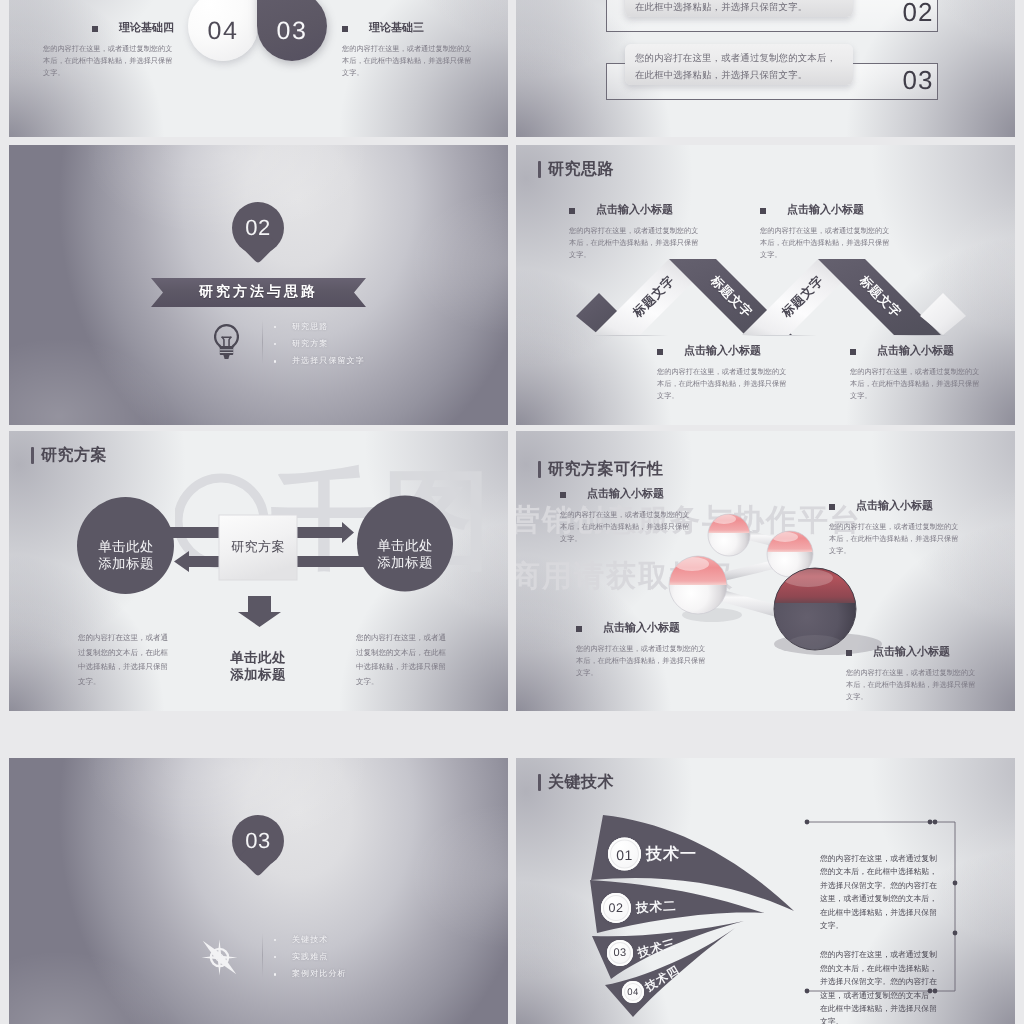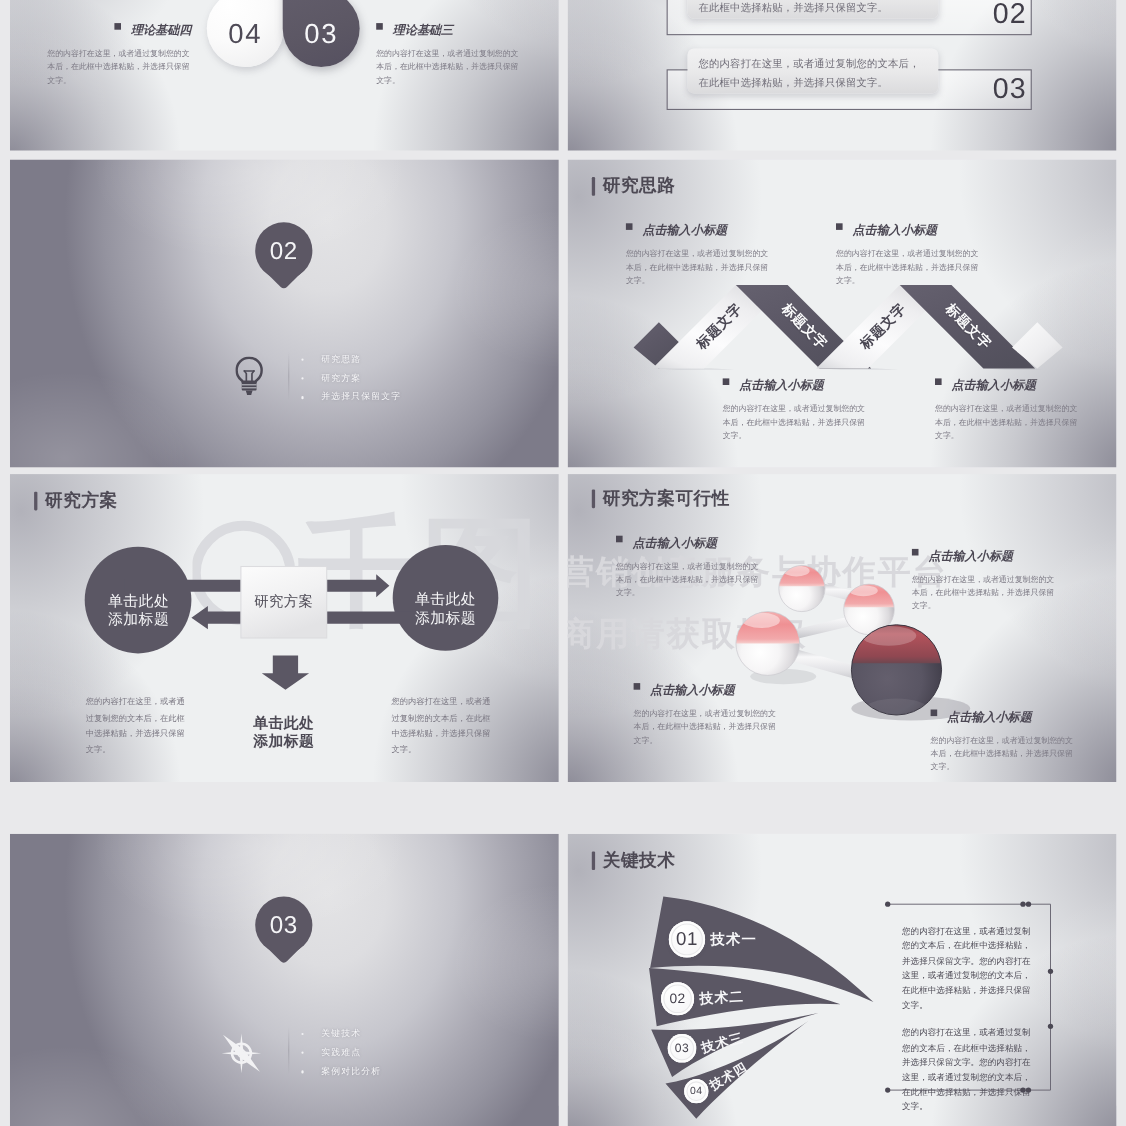--- a/index.html
+++ b/index.html
@@ -51,21 +51,21 @@
       radial-gradient(40% 40% at 44% 4%, rgba(255,255,255,.22) 0%, rgba(255,255,255,0) 72%);
   }
 
   
   .stitle{position:absolute;display:flex;align-items:center;gap:7px;}
   .stitle .bar{width:3px;height:17px;background:#5b5663;border-radius:1px;}
   .stitle .txt{font-size:16px;font-weight:bold;color:#4d4954;letter-spacing:.5px;}
 
   
   .sub{position:absolute;}
-  .sub .hd{display:flex;gap:9px;font-size:11px;font-weight:bold;color:#4c4854;letter-spacing:0;font-style:italic;}
+  .sub .hd{display:flex;align-items:center;gap:21px;font-size:11px;font-weight:bold;color:#4c4854;letter-spacing:0;}
   .sub .sq{width:6px;height:6px;background:#4c4854;flex:0 0 auto;}
   .sub .bd{margin-top:7px;font-size:7.2px;line-height:12px;color:#7c7984;width:131px;letter-spacing:0;}
   .sub-r .hd{justify-content:flex-end;}
 
   
   .drop{position:absolute;width:70px;height:70px;display:flex;align-items:center;justify-content:center;
         font-size:25px;letter-spacing:1.5px;}
   .drop span{position:relative;top:5px;}
   .drop-light{left:179px;top:134px;color:#4f4b57;
     background:radial-gradient(120% 120% at 30% 18%, #ffffff 0%, #fbfbfb 40%, #f1f1f2 72%, #e6e6e8 100%);
@@ -91,34 +91,34 @@
 
   
   .fanwrap{position:absolute;left:0;top:0;width:499px;height:280px;}
   .fan-item{position:absolute;display:flex;align-items:center;gap:5px;transform-origin:0 50%;
             transform:translateY(-50%);}
   .fan-item .fan-lbl{transform-origin:0 50%;}
   .fan-num{width:33px;height:33px;border-radius:50%;flex:0 0 auto;
     background:radial-gradient(120% 120% at 35% 25%, #ffffff 0%, #f7f7f8 60%, #e8e8ea 100%);
     box-shadow:0 1px 3px rgba(80,78,90,.25), inset 0 0 0 2px #fdfdfd, inset 0 0 0 3px #e8e8ea;
     display:flex;align-items:center;justify-content:center;
-    font-size:17px;color:#45424d;letter-spacing:.5px;}
-  .fan-lbl{font-size:13px;font-weight:bold;color:#f6f6f8;letter-spacing:1px;white-space:nowrap;}
+    font-size:14px;color:#45424d;letter-spacing:.5px;}
+  .fan-lbl{font-size:16px;font-weight:bold;color:#f6f6f8;letter-spacing:1px;white-space:nowrap;}
   .fan-2 .fan-lbl{transform:rotate(-3deg);}
   .fan-2 .fan-num{width:30px;height:30px;font-size:12.5px;}
   .fan-2 .fan-lbl{font-size:12.5px;}
   .fan-3 .fan-lbl{transform:rotate(-15deg);}
   .fan-3 .fan-num{width:26px;height:26px;font-size:11px;}
   .fan-3 .fan-lbl{font-size:12px;}
   .fan-4 .fan-lbl{transform:rotate(-31deg) translateY(-4px);}
   .fan-4 .fan-num{width:22px;height:22px;font-size:9.5px;}
   .fan-4 .fan-lbl{font-size:11.5px;}
   .kt-frame{position:absolute;left:0;top:0;width:499px;height:280px;}
   .kt-panel{position:absolute;left:304px;top:78px;width:118px;}
-  .kt-p{font-size:7.8px;line-height:13.4px;color:#4f4c57;margin:4px 0 12px 0;}
+  .kt-p{font-size:7.8px;line-height:13.4px;color:#4f4c57;margin:16px 0 12px 0;}
 
   
   .wm{position:absolute;pointer-events:none;}
   .wm-logo{left:166px;top:32px;opacity:.85;}
   .wm-text{left:-6px;top:62px;font-size:30px;font-weight:bold;color:#d8d8dc;letter-spacing:2px;line-height:1.85;}
   .mol{position:absolute;left:0;top:0;width:499px;height:280px;}
 
   
   .flow{position:absolute;left:0;top:0;width:499px;height:280px;}
   .fl-lbl{position:absolute;transform:translate(-50%,-50%);text-align:center;
@@ -458,21 +458,21 @@
       <div class="nbox-num">03</div>
     </div>
   </div>
 
   <div class="slide col2 r3">
     <div class="bg bg-light"></div>
     <div class="wm wm-text">
       <div>营销创意服务与协作平台</div>
       <div>商用请获取授权</div>
     </div>
-    <div class="stitle" style="left:22px;top:12px">
+    <div class="stitle" style="left:22px;top:28px">
       <span class="bar"></span>
       <span class="txt">研究方案可行性</span>
     </div>
 
     <svg class="mol" viewBox="0 0 499 280">
       <defs>
         <linearGradient id="rodg" x1="0" y1="0" x2="0" y2="1">
           <stop offset="0" stop-color="#c9cace"></stop>
             <stop offset="22%" stop-color="#f8f8f9"></stop>
           <stop offset="60%" stop-color="#e2e2e5"></stop>
@@ -582,20 +582,23 @@
         </div>
       <div class="bd">您的内容打在这里，或者通过复制您的文本后，在此框中选择粘贴，并选择只保留文字。</div>
     </div>
   </div>
 
   <div class="slide col1 r2">
     <div class="bg bg-dark"></div>
     <div class="pin">
       <span class="pin-num">02</span>
     </div>
+    <div class="ribbon">
+      <span>研究方法与思路</span>
+    </div>
     <div class="sec-body">
       <svg class="sec-icon" viewBox="0 0 46 64">
         <path d="M23 2C11.4 2 2 11.4 2 23c0 6.4 2.9 12.1 7.4 15.9 1.5 1.2 2.4 2.3 2.8 3.4h21.6c.4-1.1 1.3-2.2 2.8-3.4C41.1 35.1 44 29.4 44 23 44 11.4 34.6 2 23 2z" fill="none" stroke="#4c4955" stroke-width="4.2" stroke-linejoin="round"></path>
         <path d="M18.3 42.4V28.6l-3.1-4.4M27.7 42.4V28.6l3.1-4.4" fill="none" stroke="#4c4955" stroke-width="2.8" stroke-linecap="round" stroke-linejoin="round"></path>
         <path d="M14.6 24.2h16.8" fill="none" stroke="#4c4955" stroke-width="2.6" stroke-linecap="round"></path>
         <rect x="10.6" y="41.6" width="24.8" height="15.2" rx="1.6" fill="#4c4955"></rect>
         <rect x="10.6" y="46.4" width="24.8" height="1.8" fill="#bfc0c7"></rect>
         <rect x="10.6" y="51.4" width="24.8" height="1.8" fill="#bfc0c7"></rect>
         <path d="M17.2 57h11.6l-2 5.6a3.8 3.8 0 0 1-7.6 0z" fill="#4c4955"></path>
       </svg>

